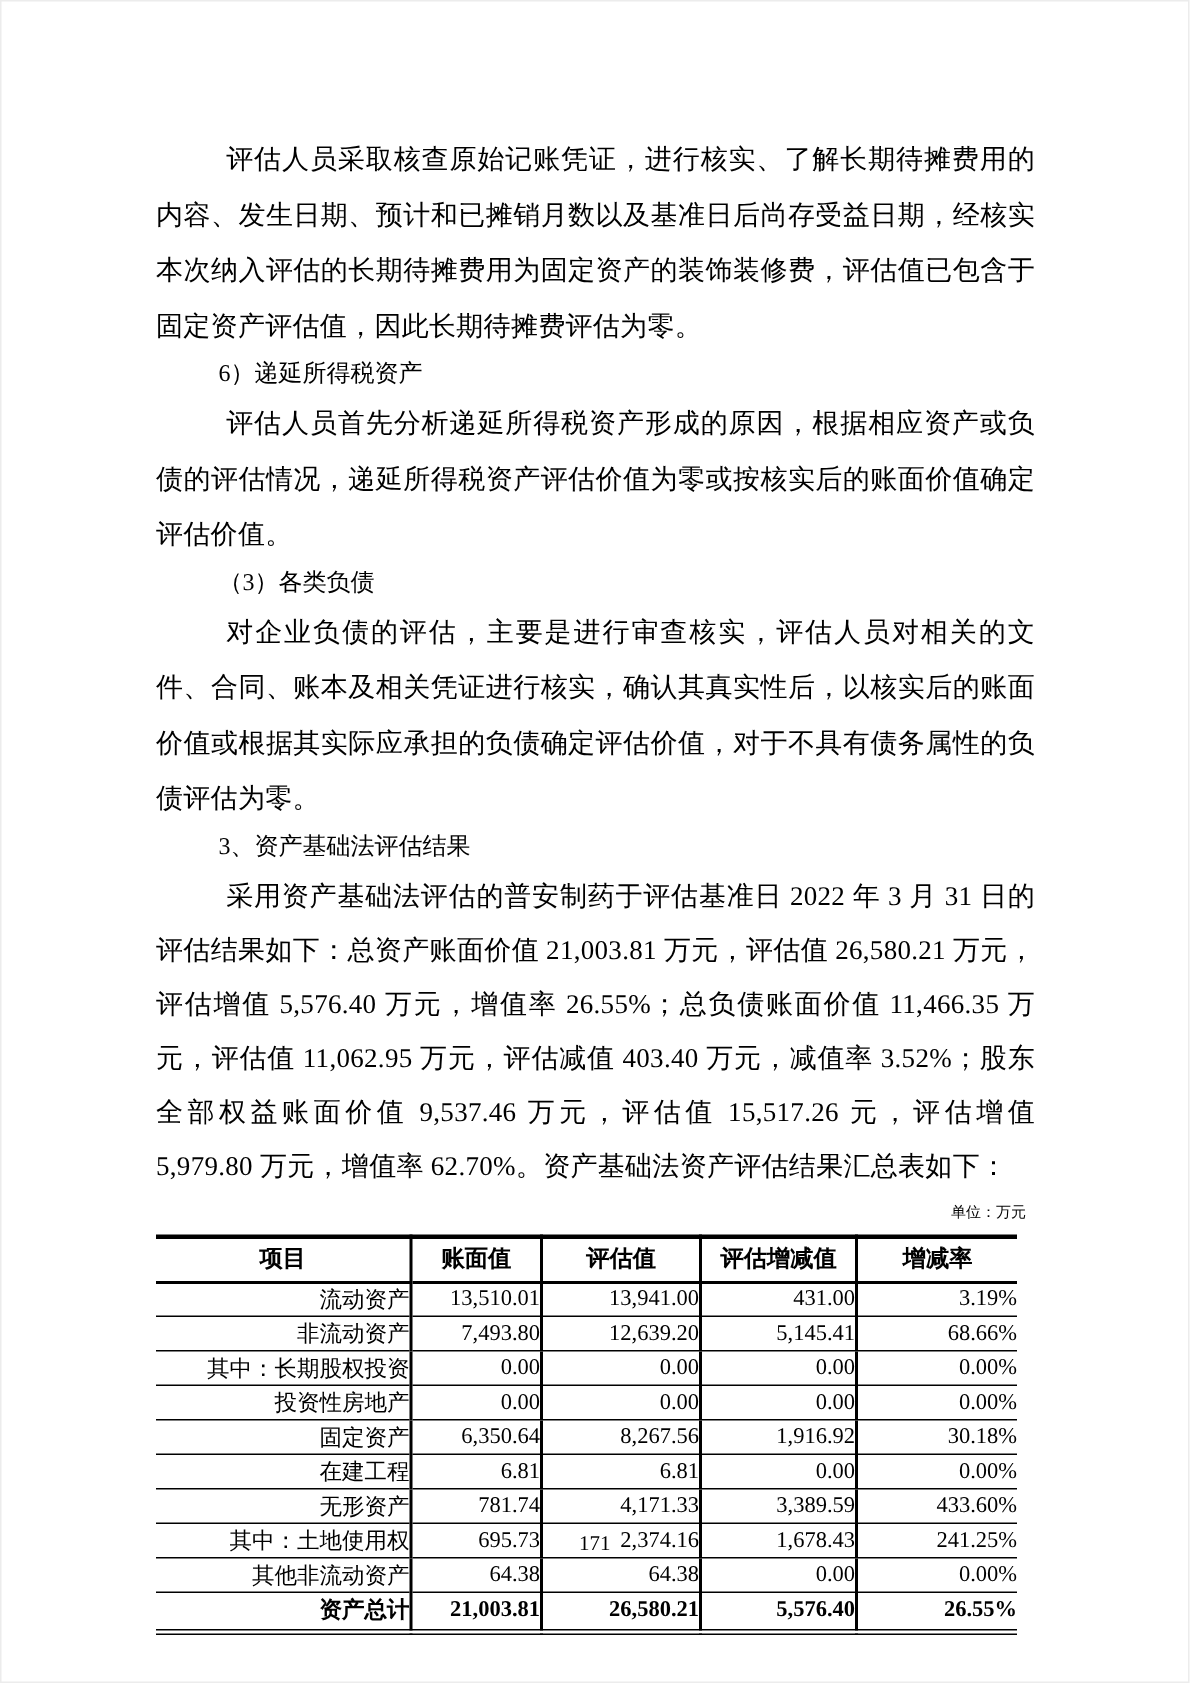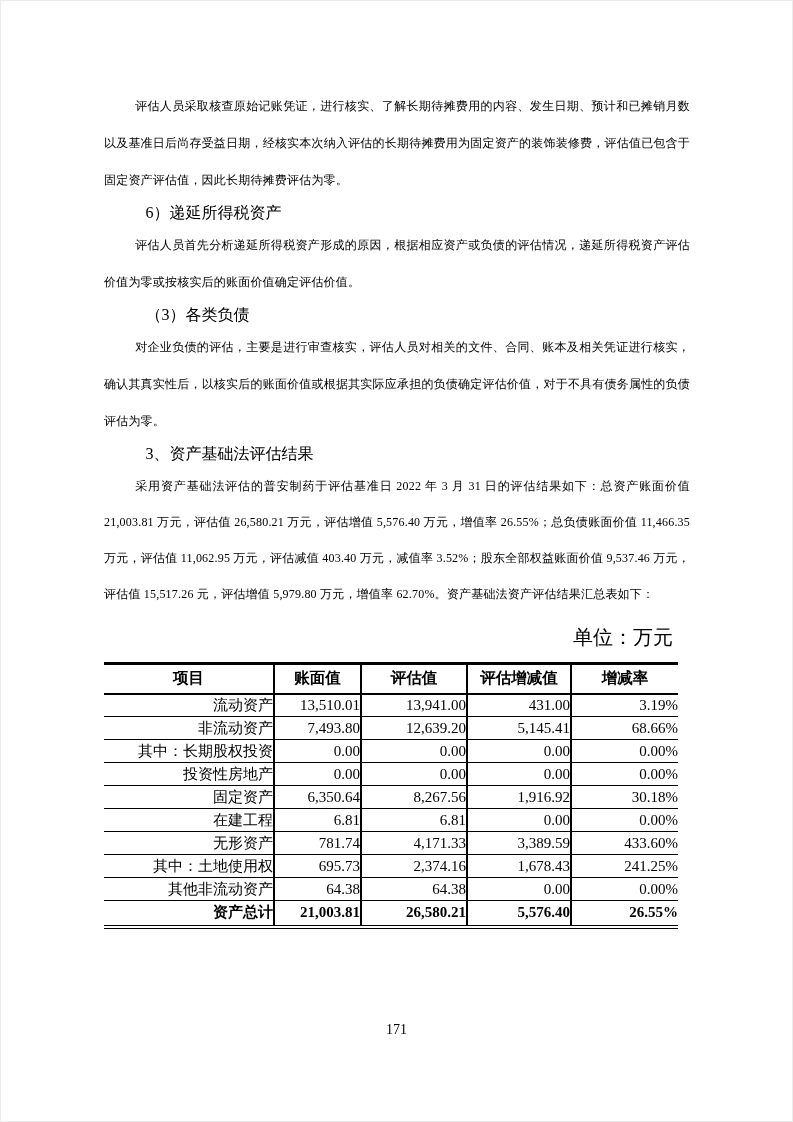--- a/index.html
+++ b/index.html
@@ -16,39 +16,39 @@
     position: absolute; inset: 0;
     box-shadow: inset 0 0 0 1px #ececec;
   }
   .content {
     position: absolute;
     left: 104px; top: 88px;
     width: 586px;
   }
   p.body-para {
     margin: 0;
-    font-size: 12px;
+    font-size: 18px;
     line-height: 37px;
     text-align: justify;
     text-indent: 2.6em;
     letter-spacing: 0.2px;
   }
   p.body-para.tight { line-height: 36px; }
   p.sub-heading {
     margin: 0;
     font-size: 16px;
     line-height: 28px;
     text-indent: 2.6em;
   }
   .unit-label {
-    font-size: 20px;
+    font-size: 10px;
     line-height: 20px;
     text-align: right;
     padding-right: 2px;
-    margin: 15px;
+    margin: 4px;
   }
   table.appraisal {
     border-collapse: collapse;
     table-layout: fixed;
     width: 574px;
     border-top: 3px solid #000;
     border-bottom: 4px double #000;
     font-size: 15px;
   }
   table.appraisal th {

